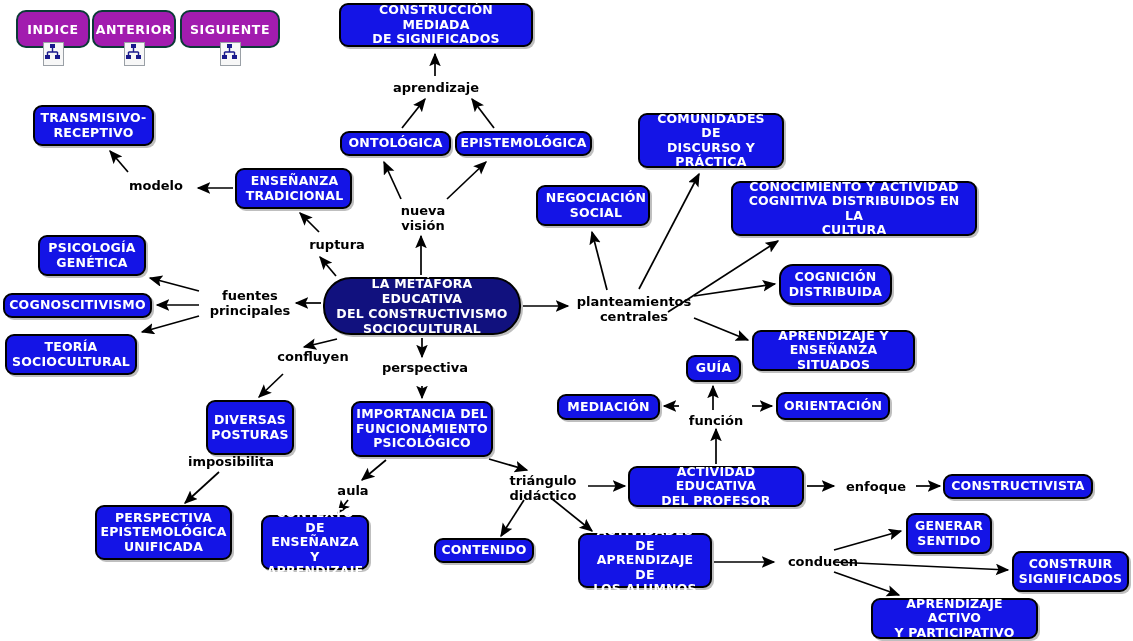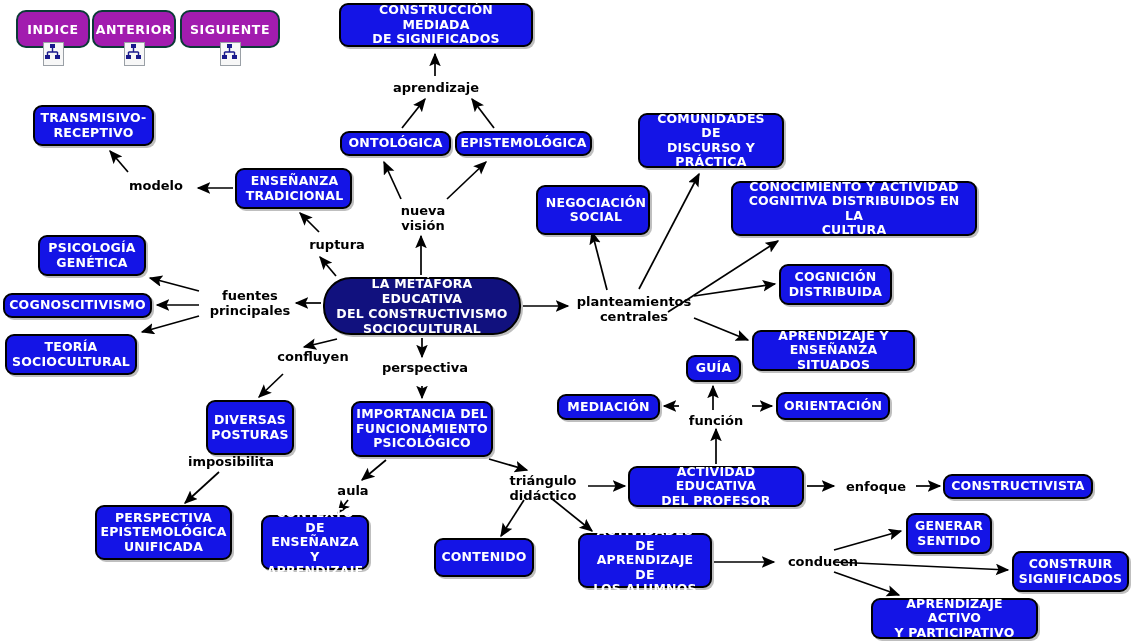--- a/index.html
+++ b/index.html
@@ -180,28 +180,28 @@
 DE SIGNIFICADOS</div>
       <div class="node" style="left: 33px; top: 105px; width: 121px; height: 41px;">TRANSMISIVO-
 RECEPTIVO</div>
       <div class="node" style="left: 340px; top: 131px; width: 111px; height: 25px;">ONTOLÓGICA</div>
       <div class="node" style="left: 455px; top: 131px; width: 137px; height: 25px;">EPISTEMOLÓGICA</div>
       <div class="node" style="left: 638px; top: 113px; width: 146px; height: 55px;">COMUNIDADES DE
 DISCURSO Y
 PRÁCTICA</div>
       <div class="node" style="left: 235px; top: 168px; width: 117px; height: 41px; padding-left: 8px;">ENSEÑANZA
 TRADICIONAL</div>
-      <div class="node" style="left: 536px; top: 185px; width: 114px; height: 50px; padding-left: 12px;">NEGOCIACIÓN
+      <div class="node" style="left: 536px; top: 185px; width: 114px; height: 41px; padding-left: 12px;">NEGOCIACIÓN
 SOCIAL</div>
       <div class="node" style="left: 731px; top: 181px; width: 246px; height: 55px;">CONOCIMIENTO Y ACTIVIDAD
 COGNITIVA DISTRIBUIDOS EN LA
 CULTURA</div>
       <div class="node" style="left: 38px; top: 235px; width: 108px; height: 41px;">PSICOLOGÍA
 GENÉTICA</div>
-      <div class="node" style="left: 779px; top: 264px; width: 113px; height: 41px;">COGNICIÓN
+      <div class="node" style="left: 779px; top: 264px; width: 113px; height: 41px; border-radius: 14px;">COGNICIÓN
 DISTRIBUIDA</div>
       <div class="node" style="left: 3px; top: 293px; width: 149px; height: 25px;">COGNOSCITIVISMO</div>
       <div class="node center" style="left: 323px; top: 277px; width: 198px; height: 58px; border-radius: 28px;">LA METÁFORA EDUCATIVA
 DEL CONSTRUCTIVISMO
 SOCIOCULTURAL</div>
       <div class="node" style="left: 752px; top: 330px; width: 163px; height: 41px;">APRENDIZAJE Y
 ENSEÑANZA SITUADOS</div>
       <div class="node" style="left: 5px; top: 334px; width: 132px; height: 41px;">TEORÍA
 SOCIOCULTURAL</div>
       <div class="node" style="left: 686px; top: 355px; width: 55px; height: 27px;">GUÍA</div>
@@ -216,21 +216,21 @@
 DEL PROFESOR</div>
       <div class="node" style="left: 943px; top: 474px; width: 150px; height: 25px;">CONSTRUCTIVISTA</div>
       <div class="node" style="left: 906px; top: 513px; width: 86px; height: 41px;">GENERAR
 SENTIDO</div>
       <div class="node" style="left: 95px; top: 505px; width: 137px; height: 55px;">PERSPECTIVA
 EPISTEMOLÓGICA
 UNIFICADA</div>
       <div class="node" style="left: 261px; top: 515px; width: 108px; height: 55px;">CONTEXTO DE
 ENSEÑANZA Y
 APRENDIZAJE</div>
-      <div class="node" style="left: 434px; top: 538px; width: 100px; height: 39px;">CONTENIDO</div>
+      <div class="node" style="left: 434px; top: 538px; width: 100px; height: 25px;">CONTENIDO</div>
       <div class="node" style="left: 578px; top: 533px; width: 134px; height: 55px;">ACTIVIDADES DE
 APRENDIZAJE DE
 LOS ALUMNOS</div>
       <div class="node" style="left: 1012px; top: 551px; width: 117px; height: 41px;">CONSTRUIR
 SIGNIFICADOS</div>
       <div class="node" style="left: 871px; top: 598px; width: 167px; height: 41px;">APRENDIZAJE ACTIVO
 Y PARTICIPATIVO</div>
     </div>
 
   <div id="labels-layer">

